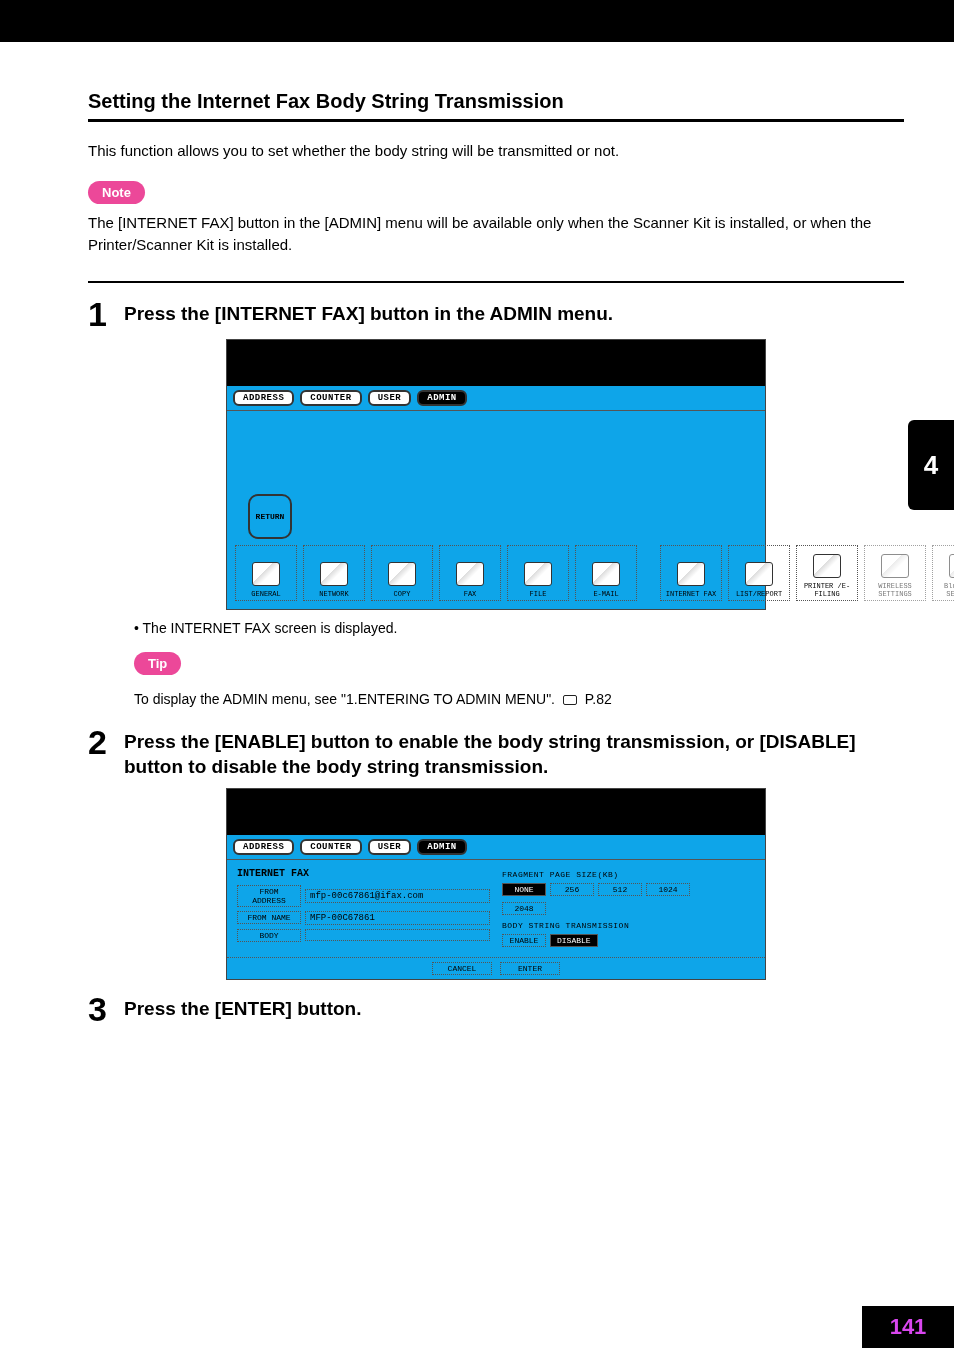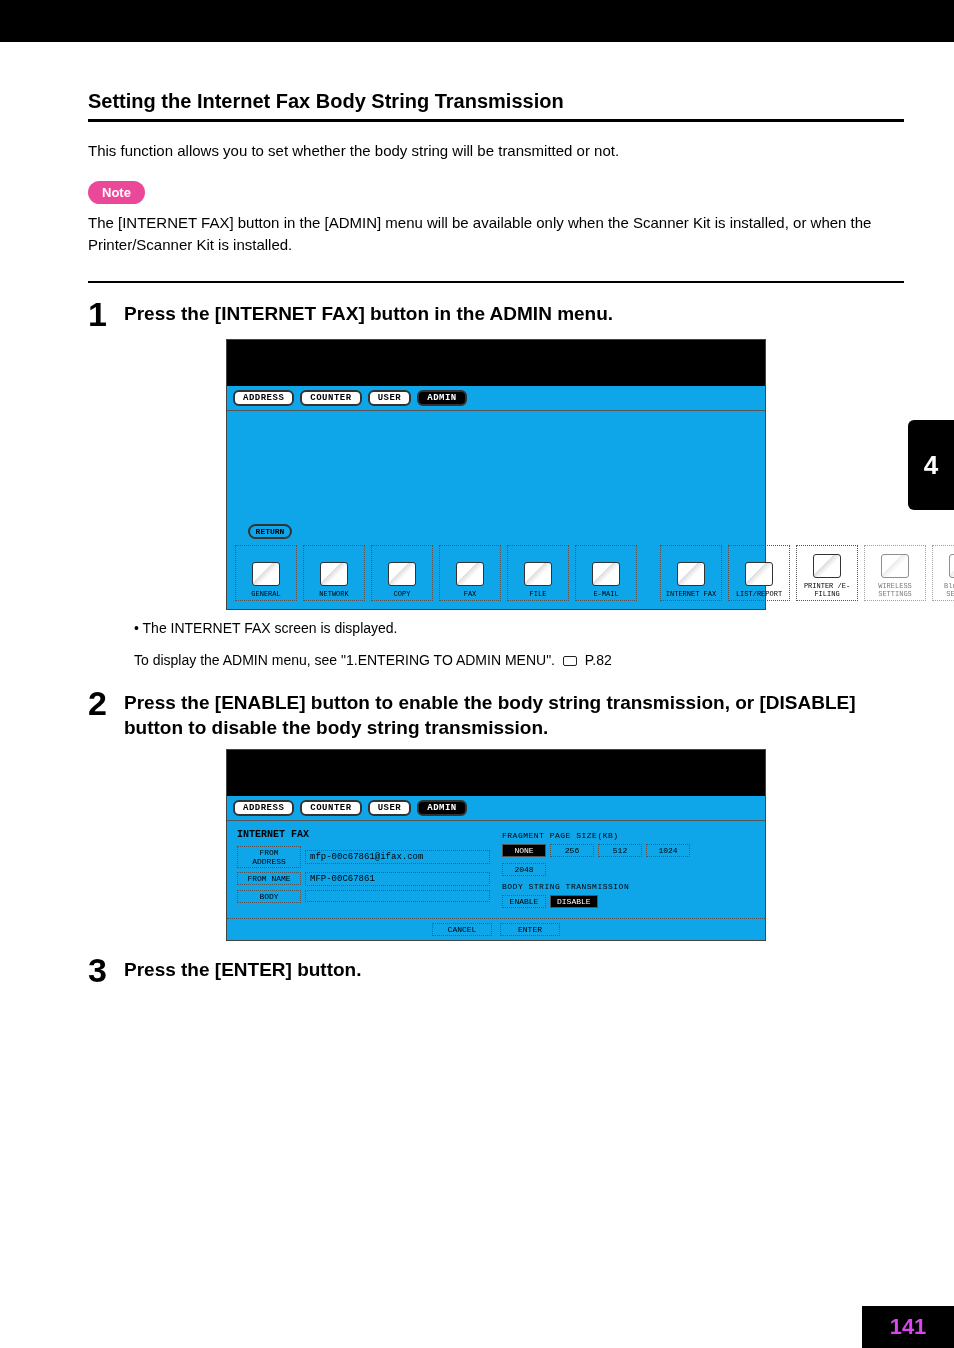--- a/index.html
+++ b/index.html
@@ -144,21 +144,21 @@
     width: 70px;
     display: flex;
     flex-direction: column;
     justify-content: flex-end;
     align-items: center;
     height: 120px;
   }
   .return-btn {
     border: 2px solid #333;
     border-radius: 10px;
-    padding: 1px 6px;
+    padding: 16px 6px;
     font-size: 8px;
     font-weight: bold;
   }
   .grid-rows { flex: 1; display: flex; flex-direction: row; gap: 23px; }
   .grid-row { display: flex; gap: 6px; }
 
   
   .panel2-body { padding: 8px 10px 4px 10px; }
   .p2-title { font-size: 10px; font-weight: bold; margin-bottom: 6px; }
   .p2-cols { display: flex; gap: 12px; }
@@ -317,20 +317,23 @@
                 <span>Bluetooth
 SETTINGS</span>
               </div>
           </div>
         </div>
       </div>
     </div>
 
     <div class="bullet-line">•  The INTERNET FAX screen is displayed.</div>
 
+    <div style="margin-left:46px;">
+      <span class="pill">Tip</span>
+    </div>
     <div class="ref-line">
       <span>To display the ADMIN menu, see "1.ENTERING TO ADMIN MENU".</span>
       <span class="book-icon"></span>
       <span>P.82</span>
     </div>
 
     
     <div class="step">
       <div class="step-num">2</div>
       <div class="step-text">Press the [ENABLE] button to enable the body string transmission, or [DISABLE] button to disable the body string transmission.</div>

